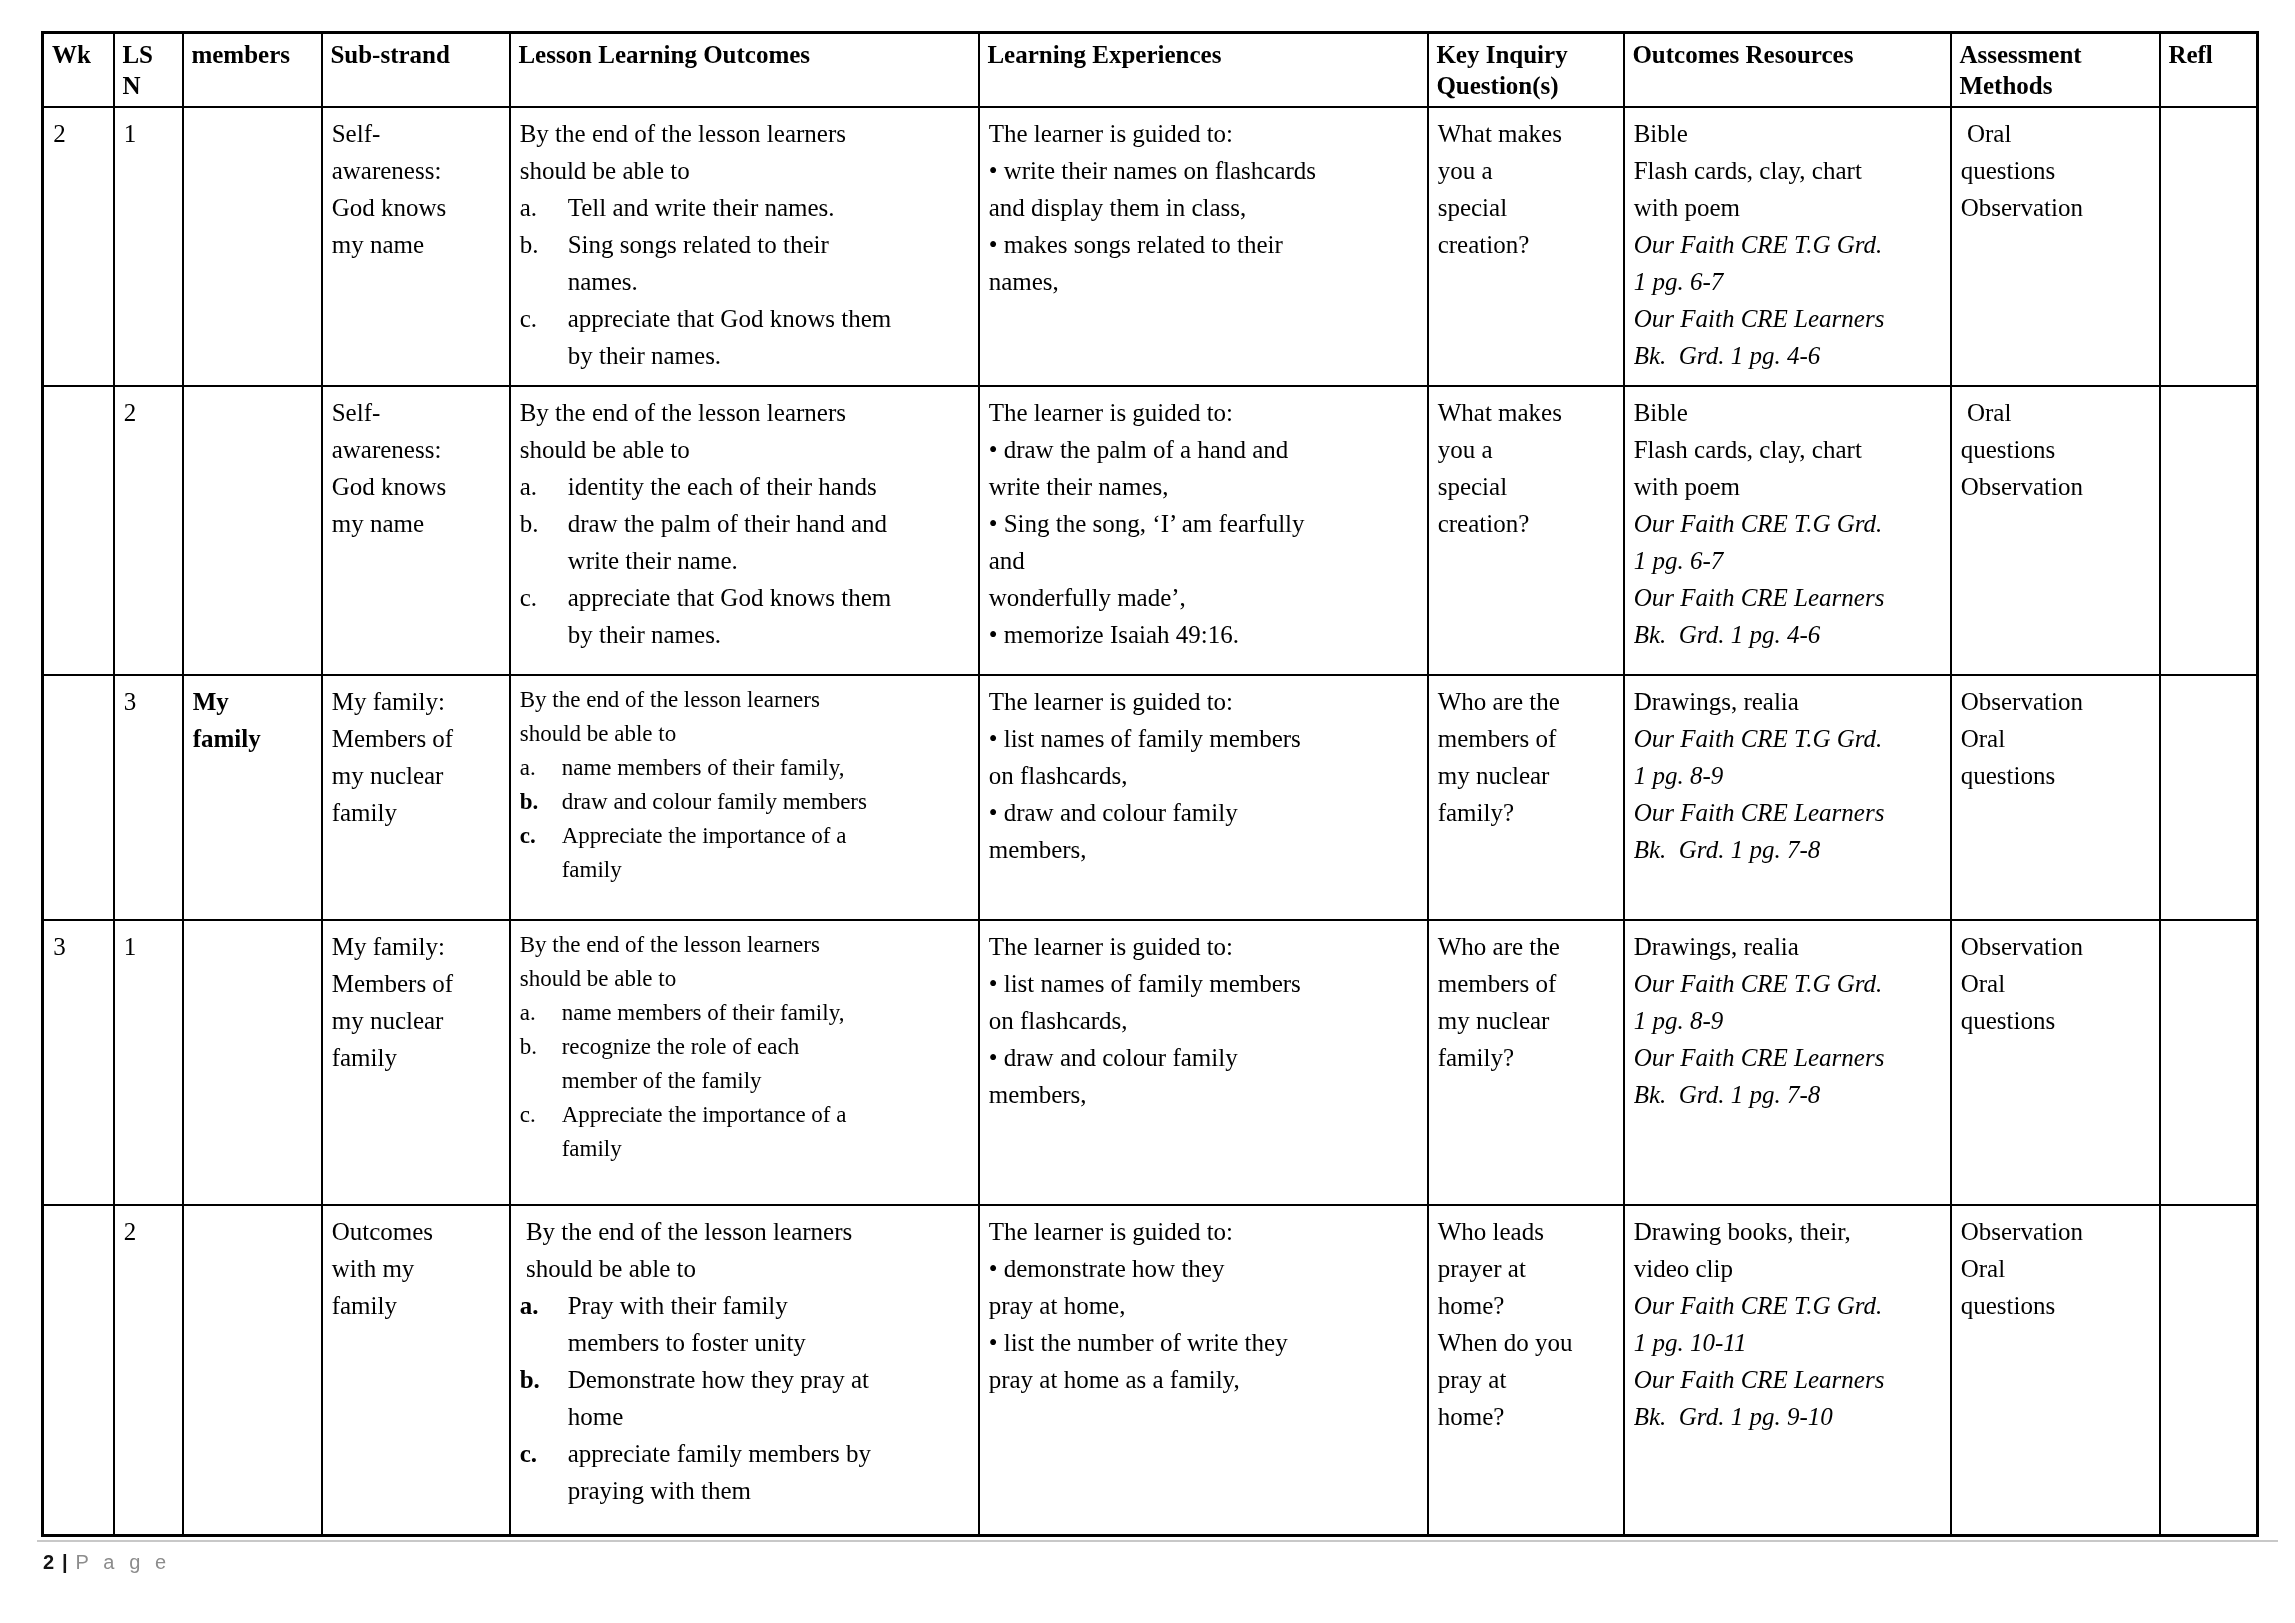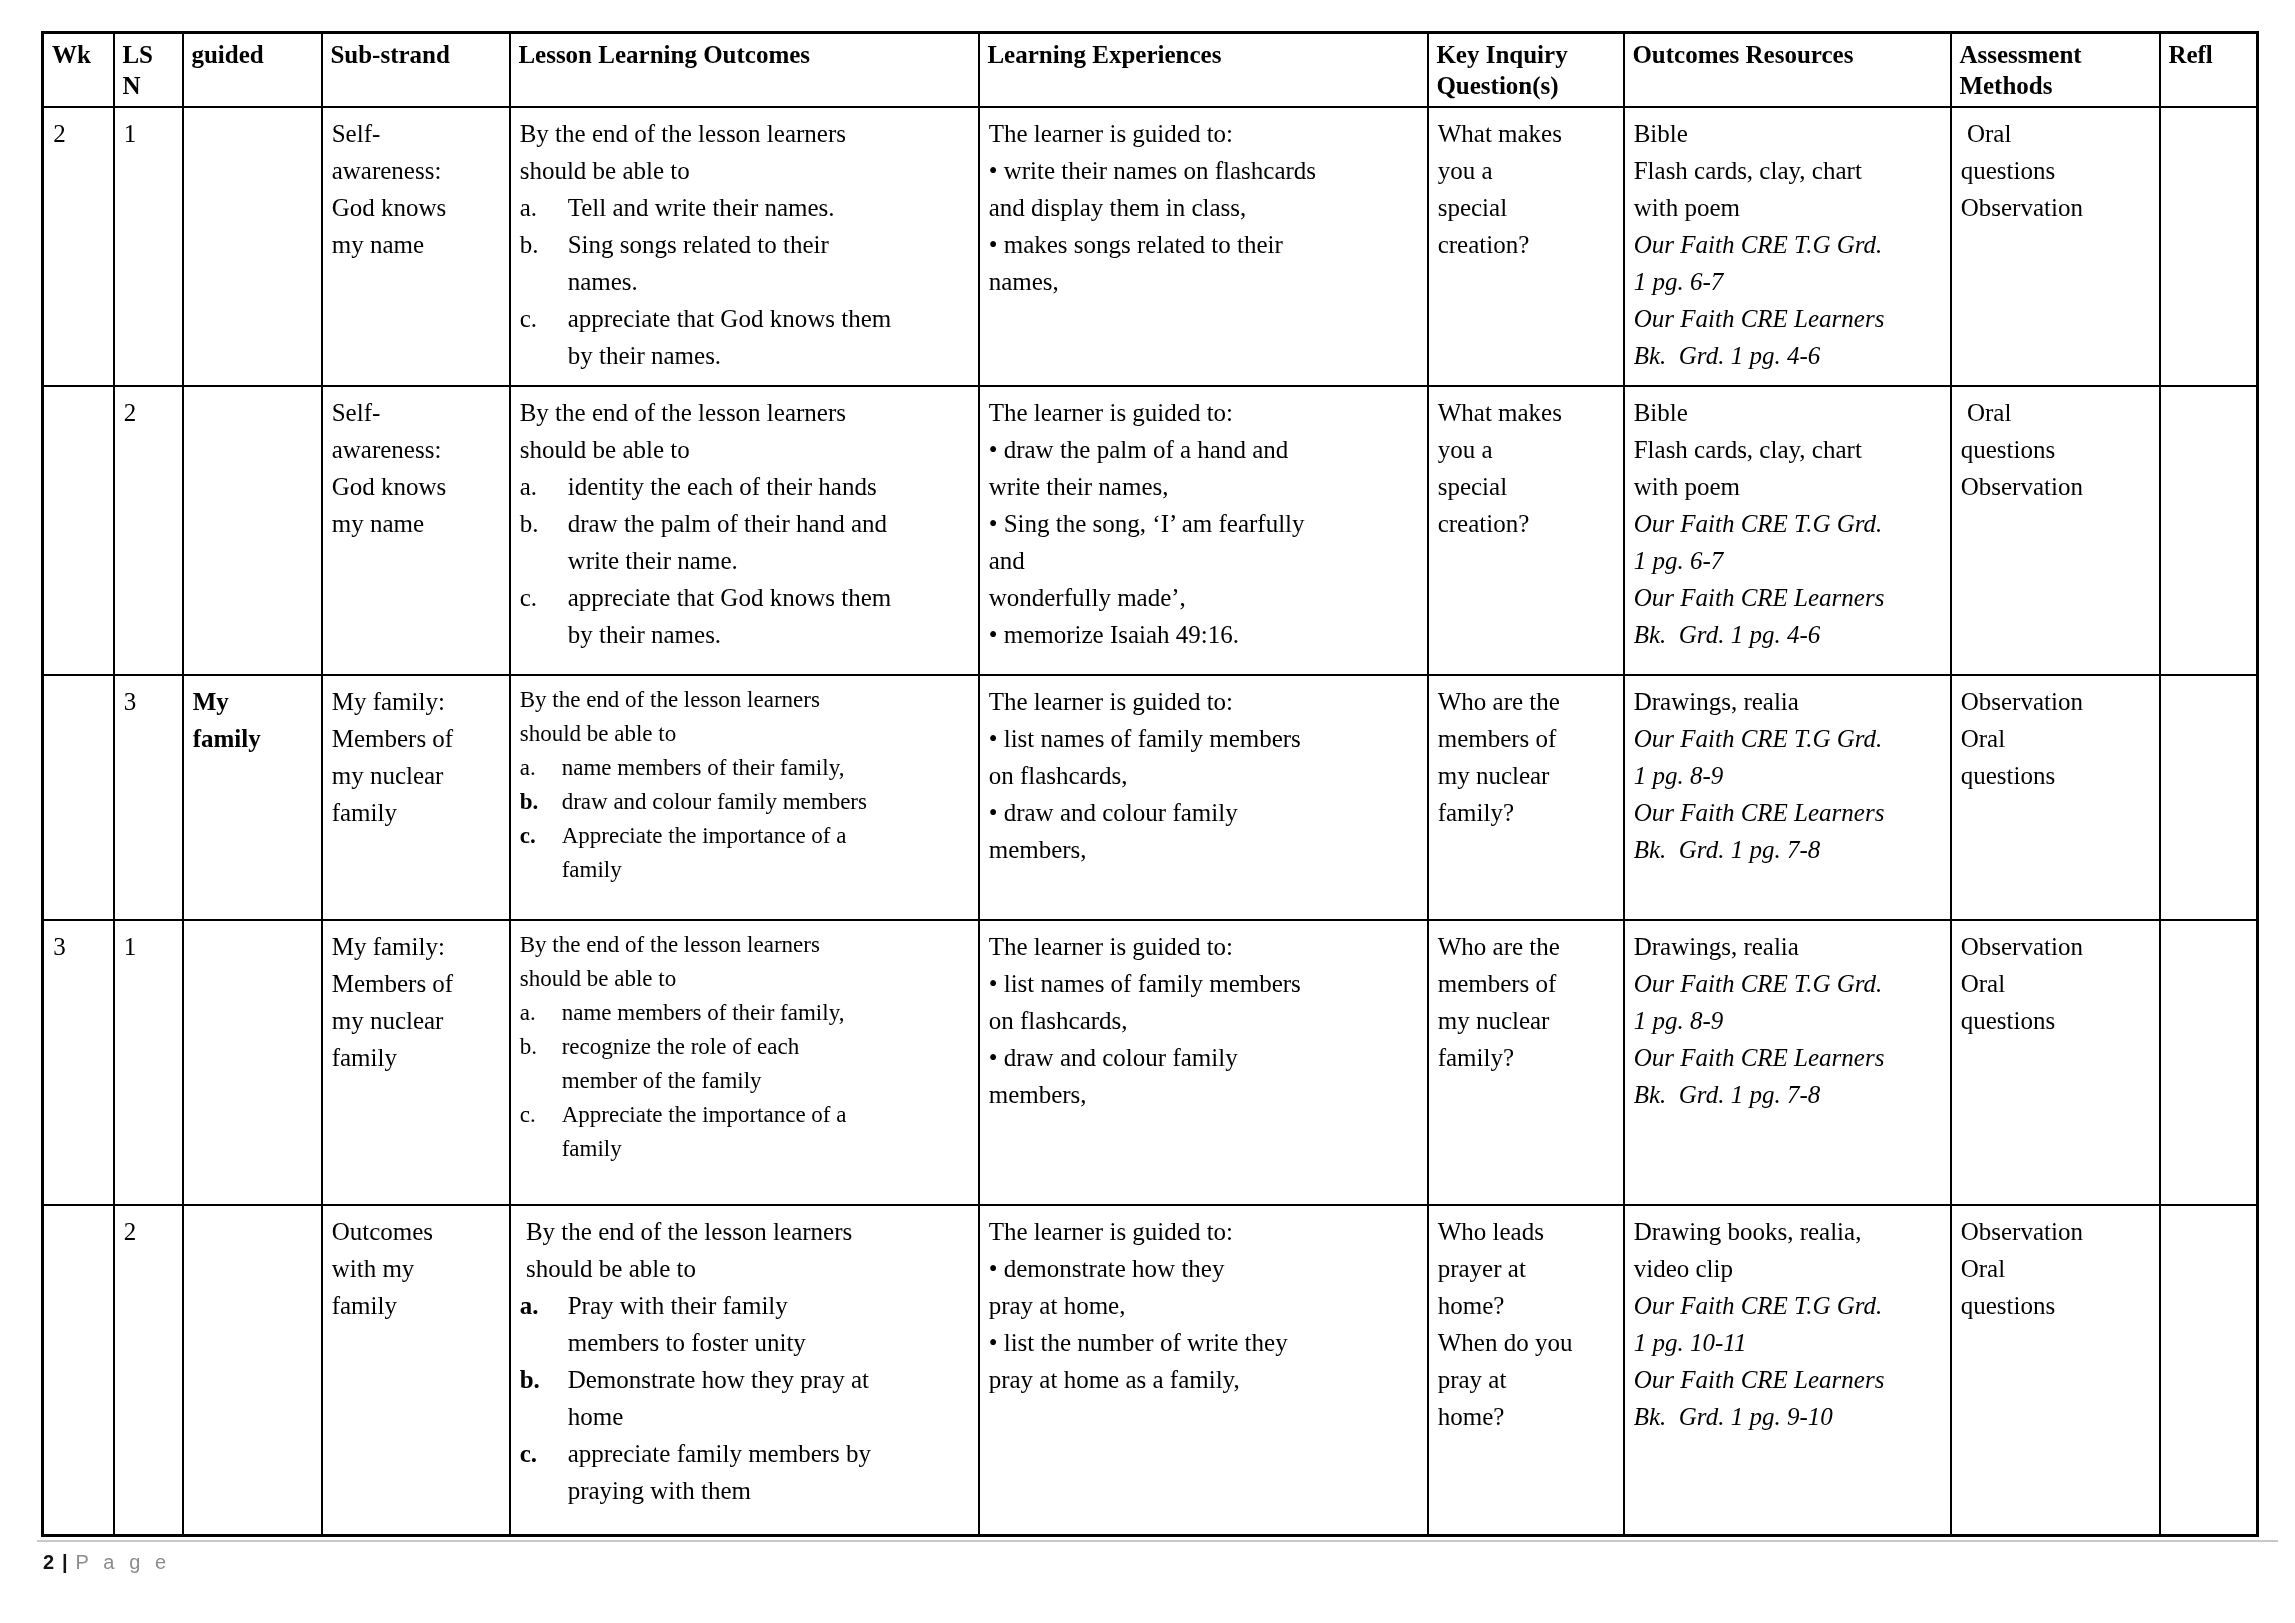--- a/index.html
+++ b/index.html
@@ -106,21 +106,21 @@
         <col class="c7">
         <col class="c8">
         <col class="c9">
         <col class="c10">
     </colgroup>
     <thead>
       <tr id="head-row">
           <th>Wk</th>
           <th>LS
 N</th>
-          <th>guided</th>
+          <th>members</th>
           <th>Sub-strand</th>
           <th>Lesson Learning Outcomes</th>
           <th>Learning Experiences</th>
           <th>Key Inquiry
 Question(s)</th>
           <th>Outcomes Resources</th>
           <th>Assessment
 Methods</th>
           <th>Refl</th>
         </tr>
@@ -361,21 +361,21 @@
             <div class="pre">• list the number of write they
 pray at home as a family,</div>
           </td>
           <td class="pre">Who leads
 prayer at
 home?
 When do you
 pray at
 home?</td>
           <td class="">
-            <div class="pre">Drawing books, realia,
+            <div class="pre">Drawing books, their,
 video clip</div>
             <div class="pre ital">Our Faith CRE T.G Grd.
 1 pg. 10-11</div>
             <div class="pre ital">Our Faith CRE Learners
 Bk.&nbsp; Grd. 1 pg. 9-10</div>
           </td>
           <td class="pre">Observation
 Oral
 questions</td>
           <td class="pre"></td>

